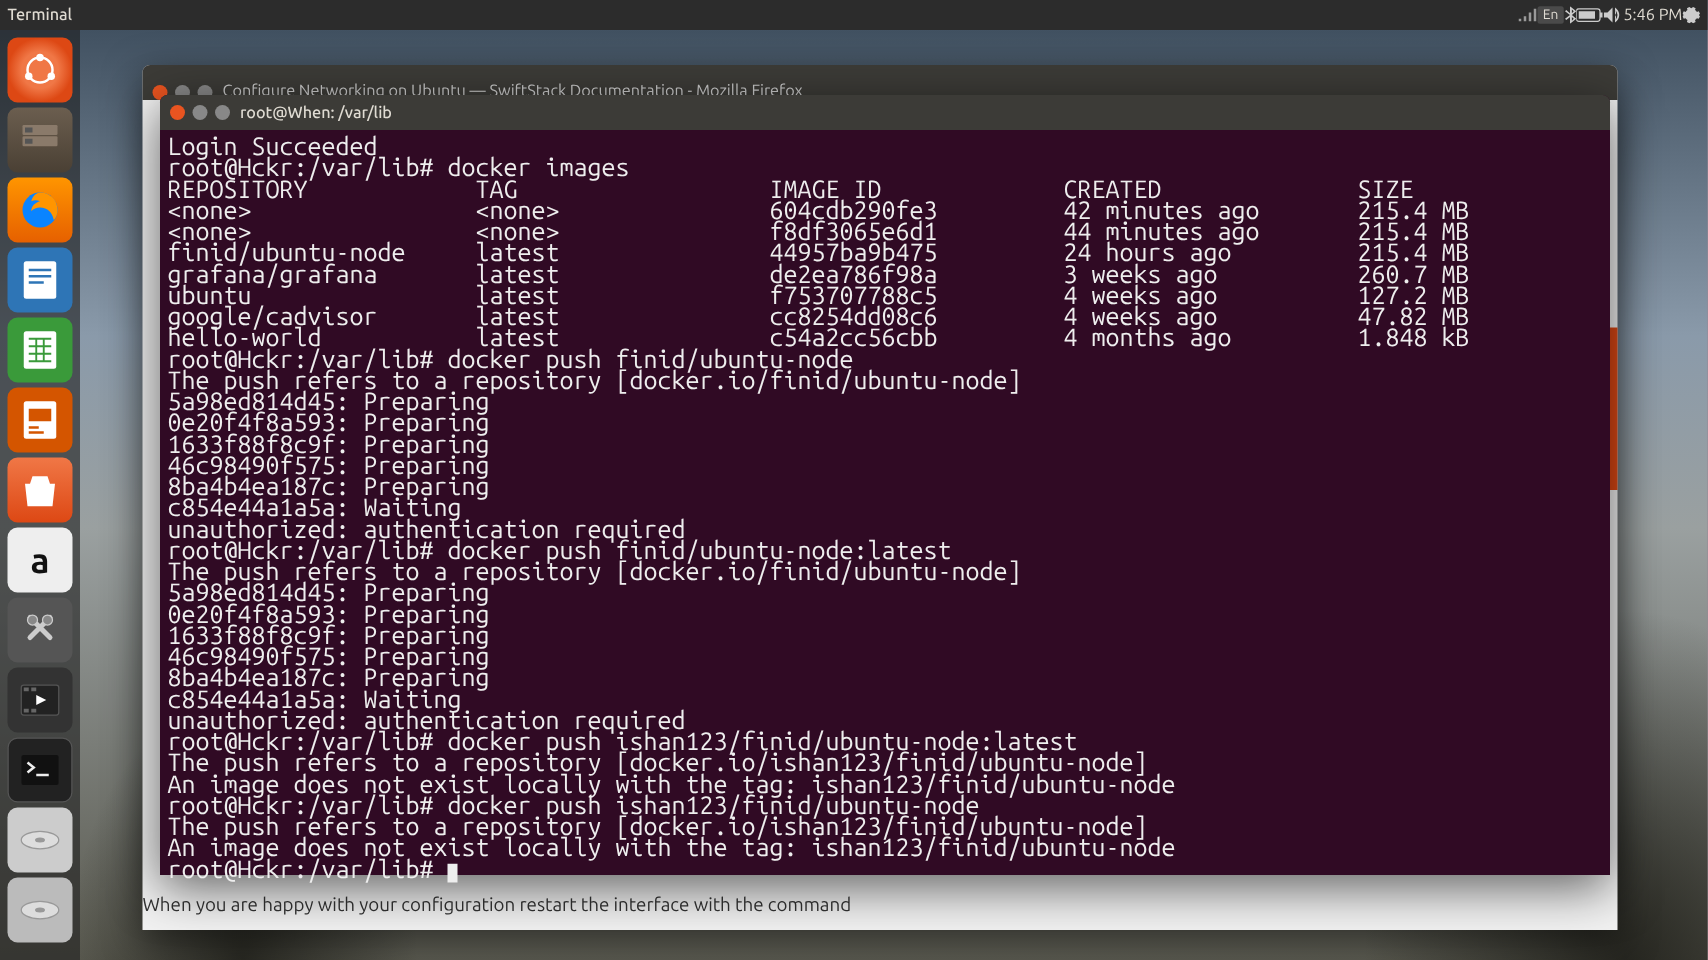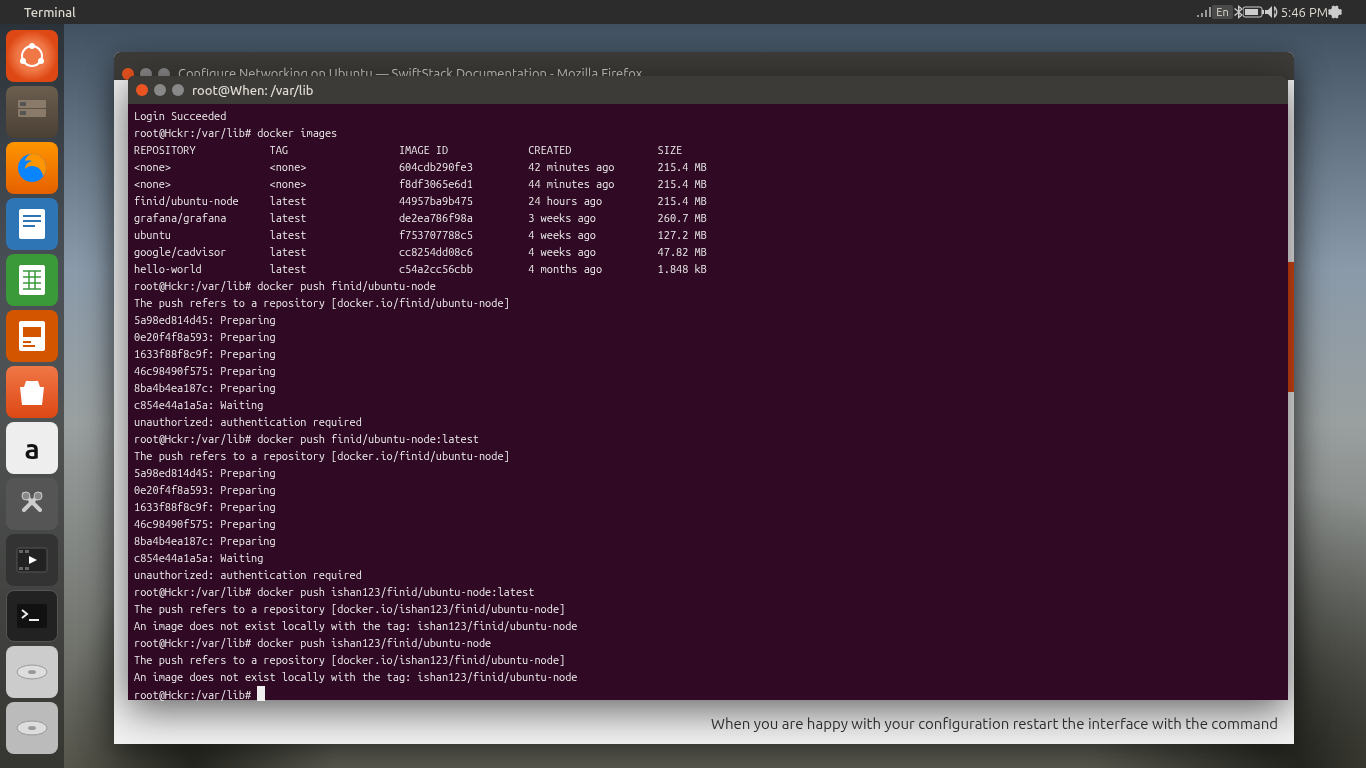--- a/index.html
+++ b/index.html
@@ -5,21 +5,21 @@
 * { margin: 0; padding: 0; box-sizing: border-box; }
 body {
   width: 1366px; height: 768px;
   font-family: Ubuntu, "DejaVu Sans", sans-serif;
   background: linear-gradient(to bottom, #3a4a5a 0%, #8a9aaa 35%, #9aa0a0 55%, #5a5a50 100%);
   overflow: hidden; position: relative;
 }
 .topbar {
   height: 24px; background: #2c2c2c; color: #dfdbd2;
   display: flex; align-items: center; font-size: 13px;
-  padding: 0 24px; position: relative; z-index: 100;
+  padding: 0 6px; position: relative; z-index: 100;
 }
 .topbar .title { font-weight: 500; }
 .topbar .right { margin-left: auto; display: flex; align-items: center; }
 .topbar .right span { display: inline-flex; align-items: center; }
 .indicator-box { background: #4a4a4a; padding: 1px 4px; border-radius: 2px; font-size: 11px; }
 .launcher {
   position: absolute; left: 0; top: 24px; bottom: 0; width: 64px;
   background: rgba(30,30,30,0.6); z-index: 50;
   display: flex; flex-direction: column; align-items: center; padding-top: 6px; gap: 4px;
 }
@@ -45,34 +45,34 @@
   position: absolute; left: 114px; top: 52px; width: 1180px; height: 692px;
   background: #f2f2f2; border-radius: 6px 6px 0 0; box-shadow: 0 8px 30px rgba(0,0,0,0.5);
 }
 .ff-titlebar{
   height:28px;background:#3c3b37;border-radius:6px 6px 0 0;
   display:flex;align-items:flex-end;gap:8px;padding:0 8px;color:#ccc;font-size:13px;
 }
 .ff-controls{display:flex;gap:6px;}
 .ff-btn{width:12px;height:12px;border-radius:50%;}
 .ff-close{background:#e95420;} .ff-min{background:#888;} .ff-max{background:#888;}
-.ff-content{position:absolute;bottom:12px;left:0;right:16px;text-align:right;color:#333;font-size:15px;}
+.ff-content{position:absolute;bottom:12px;left:0;right:16px;text-align:left;color:#333;font-size:15px;}
 .orange-edge{position:absolute;right:0;top:210px;width:8px;height:130px;background:#dd4814;}
 .term-win{
   position:absolute; left:128px; top:76px; width:1160px; height:624px;
   background:#300a24; border-radius:6px 6px 0 0; box-shadow:0 10px 40px rgba(0,0,0,0.6);
   z-index:60;
 }
 .term-titlebar{
   height:28px;background:#3c3b37;border-radius:6px 6px 0 0;
   display:flex;align-items:center;gap:8px;padding:0 8px;color:#dfdbd2;font-size:13px;font-weight:500;
 }
 .term-body{
   padding:4px 6px; color:#eee; font-family:"Ubuntu Mono","DejaVu Sans Mono",monospace;
-  font-size:11px; line-height:17px; white-space:pre; overflow:hidden;
+  font-size:20px; line-height:17px; white-space:pre; overflow:hidden;
 }
 .cursor{display:inline-block;width:8px;height:15px;background:#eee;vertical-align:text-bottom;}
 svg{display:block;}
 .bg-trees{
   position:absolute;left:64px;right:0;bottom:0;height:420px;
   background:
     radial-gradient(ellipse 200px 300px at 10% 100%, rgba(20,20,15,0.7), transparent 70%),
     radial-gradient(ellipse 300px 400px at 95% 100%, rgba(25,25,20,0.8), transparent 70%);
 }
 </style>

